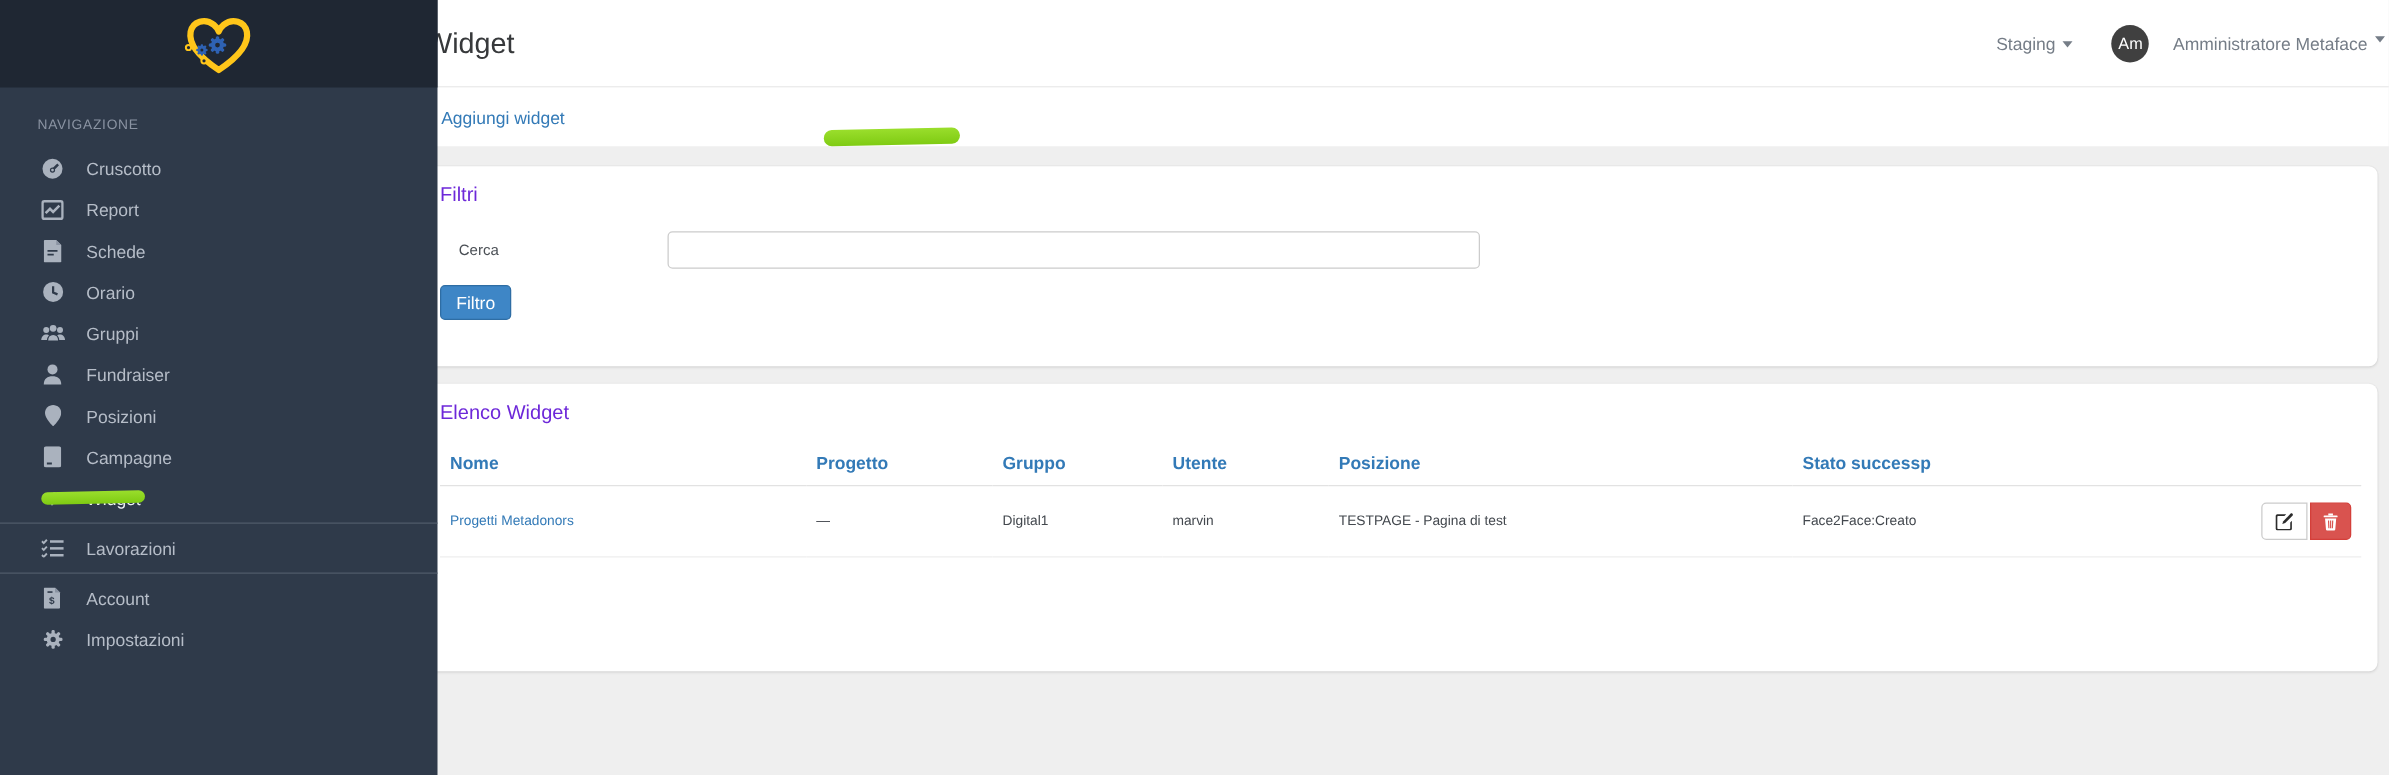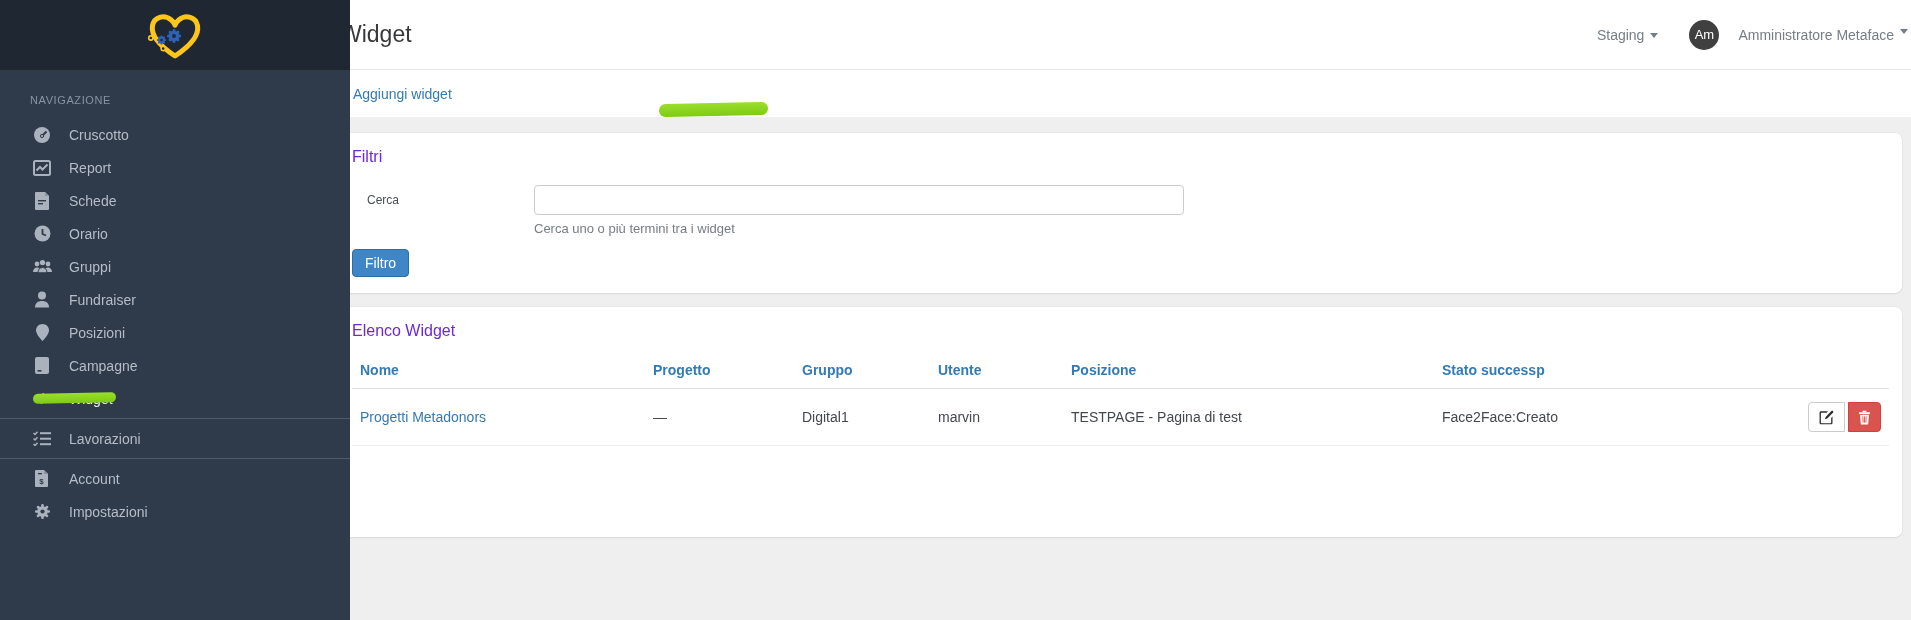--- a/index.html
+++ b/index.html
@@ -45,21 +45,21 @@
   .filter-label { width:182px; padding:8px 0 0 15px; font-size:12px; color:#4a4f55; flex:none; }
   .filter-field { flex:1; }
   .search-input { width:650px; height:30px; border:1px solid #ccc; border-radius:4px; padding:4px 8px; font-size:14px; font-family:inherit; color:#444; outline:none; display:block; }
   .help-text { margin-top:6px; font-size:13px; color:#767d84; }
   .filter-btn { margin-top:13px; margin-left:0; background:#3e86c6; border:1px solid #2e6da4; color:#fff; font-size:14px; font-family:inherit; padding:5px 12px; border-radius:4px; cursor:pointer; }
 
   
   .list-card { height:230px; margin-top:14px; padding:15px 13px 0; }
   table { width:100%; border-collapse:collapse; margin-top:14px; table-layout:fixed; }
   th { text-align:left; color:#337ab7; font-size:14px; font-weight:bold; padding:8px 8px 10px; border-bottom:1px solid #e2e2e2; cursor:pointer; }
-  td { font-size:14px; color:#43484e; padding:13px 8px; border-bottom:1px solid #eeeeee; vertical-align:middle; }
+  td { font-size:11px; color:#43484e; padding:13px 8px; border-bottom:1px solid #eeeeee; vertical-align:middle; }
   .cell-link { color:#337ab7; cursor:pointer; text-decoration:none; }
   .actions-cell { text-align:right; white-space:nowrap; }
   .btn-edit { width:37px; height:30px; background:#fff; border:1px solid #ccc; border-radius:4px 0 0 4px; cursor:pointer; vertical-align:middle; padding:0; }
   .btn-delete { width:33px; height:30px; background:#d9534f; border:1px solid #d43f3a; border-radius:0 4px 4px 0; cursor:pointer; vertical-align:middle; padding:0; margin-left:-1px; }
   .btn-edit svg, .btn-delete svg { display:inline-block; vertical-align:middle; }
 </style>
 </head>
 <body>
 
 <div class="sidebar">
@@ -252,21 +252,20 @@
   <div class="marker link-marker"></div>
 
   <div class="content">
 
     <div class="card filters-card">
       <div class="card-title">Filtri</div>
       <div class="filter-row">
         <div class="filter-label">Cerca</div>
         <div class="filter-field">
           <input class="search-input" type="text" value="" style="">
-          <div class="help-text">Cerca uno o più termini tra i widget</div>
         </div>
       </div>
       <button class="filter-btn">Filtro</button>
     </div>
 
     <div class="card list-card">
       <div class="card-title">Elenco Widget</div>
       <table>
         <colgroup>
           <col style="width:293px">

